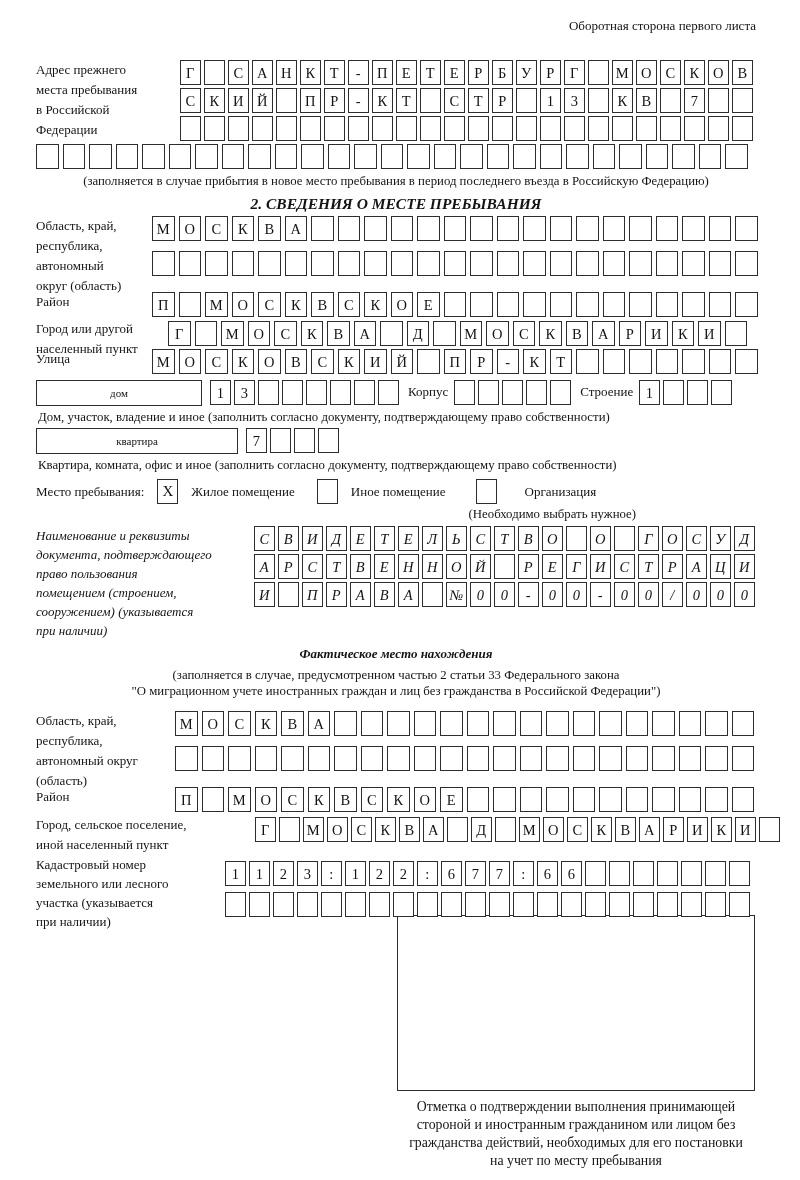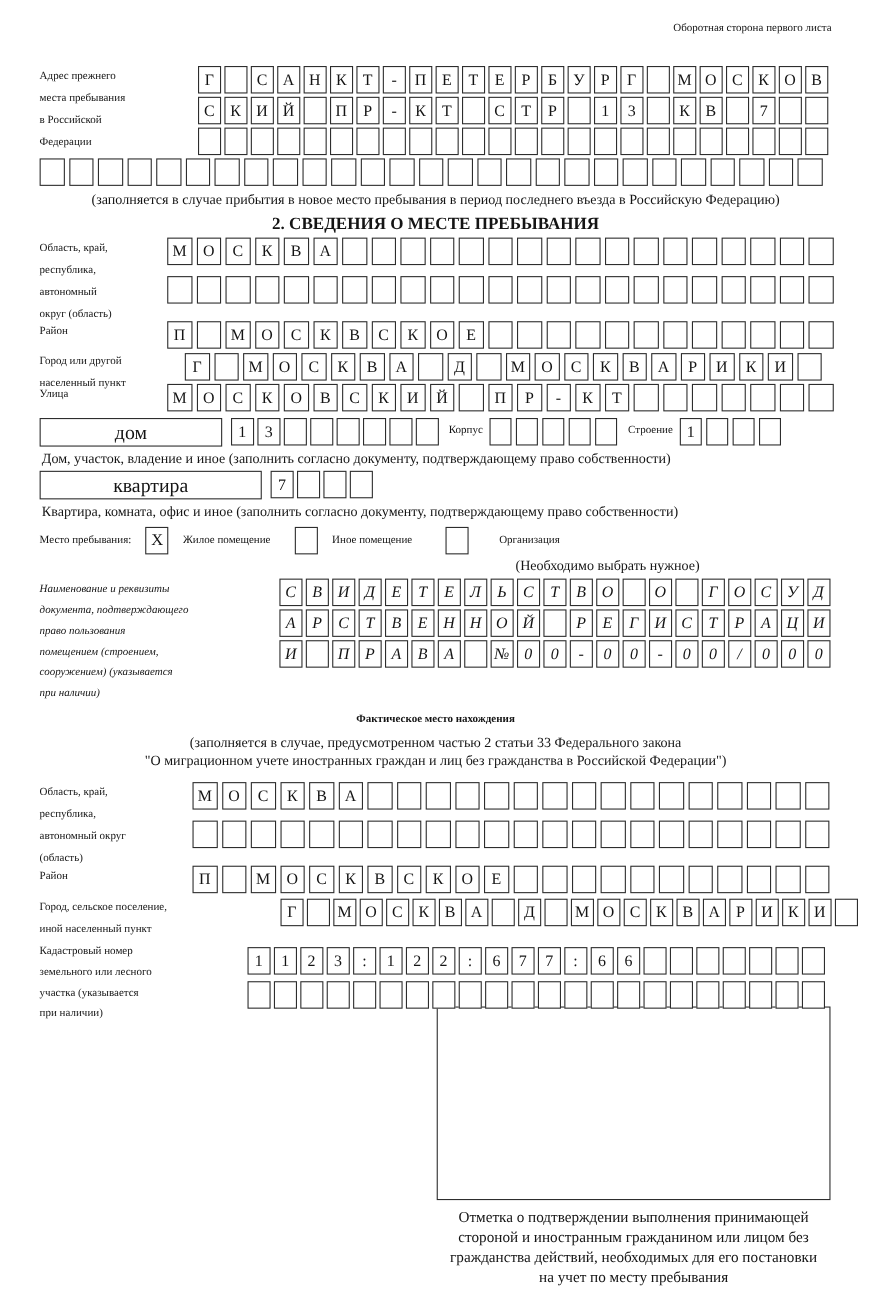--- a/index.html
+++ b/index.html
@@ -14,34 +14,34 @@
   .cell{
     box-sizing:border-box;flex:0 0 auto;
     width:20.5px;height:25px;margin-right:3.5px;
     border:1.6px solid #2d2d2d;background:#fff;
     display:flex;align-items:center;justify-content:center;
     font-size:14.5px;line-height:1;padding-top:1px;
   }
   .md .cell{width:22.5px;margin-right:4px;}
   .rowgap{margin-bottom:3px;}
   
-  .lbl{font-size:10px;line-height:20px;}
+  .lbl{font-size:13px;line-height:20px;}
   .lbl19 div{line-height:19px;}
   .note{font-size:12.8px;line-height:16px;}
   .center{text-align:center;}
   .right{text-align:right;}
-  .bold{font-weight:bold;}
+  .bold{font-weight:bold;font-style:italic;}
   
   .frow{display:flex;align-items:flex-start;}
   .fcol{display:flex;flex-direction:column;}
   
   .widebox{
     box-sizing:border-box;height:26px;border:1.6px solid #2d2d2d;
     display:flex;align-items:center;justify-content:center;
-    font-size:18px;flex:0 0 auto;text-align:right;
+    font-size:11px;flex:0 0 auto;text-align:right;
   }
   .checkbox{
     box-sizing:border-box;width:21px;height:25px;border:1.6px solid #2d2d2d;
     display:flex;align-items:center;justify-content:center;
     font-size:15px;flex:0 0 auto;
   }
   
   #stamp-wrap{width:358px;margin-left:auto;margin-right:1px;margin-top:-16px;padding-left:24px;}
   #stamp-box{box-sizing:border-box;width:358px;height:176px;border:1.8px solid #2d2d2d;background:#fff;}
   #stamp-caption{margin-top:7px;font-size:13.8px;line-height:18px;text-align:center;}

